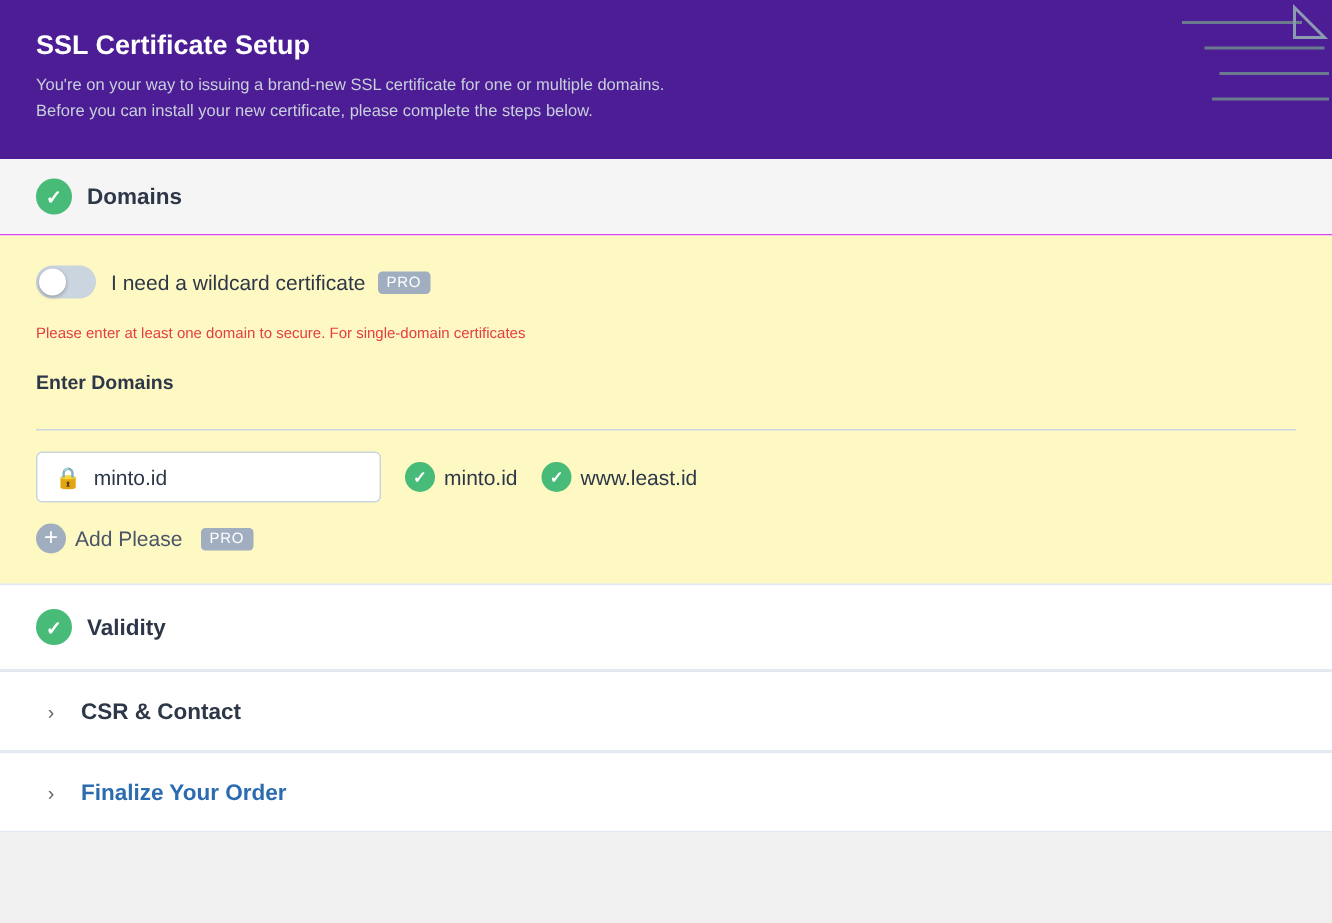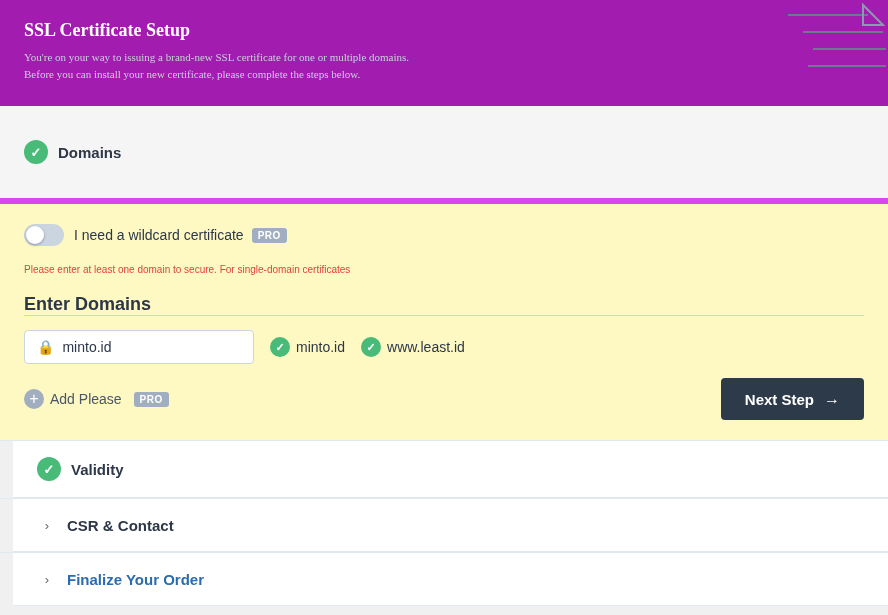--- a/index.html
+++ b/index.html
@@ -6,26 +6,25 @@
     body {
       font-family: -apple-system, BlinkMacSystemFont, 'Segoe UI', Arial, sans-serif;
       background: #f0f0f0;
       width: 888px;
       min-height: 615px;
       overflow: hidden;
     }
 
     
     .header {
-      background: #a21caf;
+      background: #4c1d95;
       padding: 20px 24px 24px 24px;
       position: relative;
       overflow: hidden;
       min-height: 105px;
-      font-family: Liberation Serif, serif;
     }
     .header-title {
       color: #ffffff;
       font-size: 18px;
       font-weight: 600;
       margin-bottom: 8px;
     }
     .header-desc {
       color: #c8d0dc;
       font-size: 11px;
@@ -47,22 +46,22 @@
 
     
     .section {
       background: #ffffff;
       margin-bottom: 0;
     }
 
     .section-header {
       display: flex;
       align-items: center;
-      padding: 34px 24px;
-      border-bottom: 6px solid #d946ef;
+      padding: 13px 24px;
+      border-bottom: 1px solid #d946ef;
       background: #f5f5f5;
       cursor: pointer;
     }
 
     .section-header.active {
       background: #f5f5f5;
     }
 
     .section-divider {
       height: 1px;
@@ -144,40 +143,40 @@
     }
     .toggle-label {
       font-size: 14px;
       color: #2d3748;
       margin-right: 8px;
     }
     .pro-badge {
       background: #a0aec0;
       color: white;
       font-size: 10px;
-      font-weight: 700;
+      font-weight: 400;
       padding: 2px 6px;
       border-radius: 3px;
       letter-spacing: 0.5px;
     }
 
     
     .info-text {
       font-size: 10px;
       color: #e53e3e;
       line-height: 1.6;
       margin-bottom: 16px;
     }
 
     
     .domains-label {
-      font-size: 18px;
+      font-size: 13px;
       font-weight: 600;
       color: #2d3748;
-      margin-bottom: 0;
+      margin-bottom: 24px;
     }
 
     .domains-divider {
       height: 1px;
       background: #cbd5e0;
       margin-bottom: 14px;
     }
 
     
     .domain-input-row {
@@ -286,21 +285,20 @@
       gap: 10px;
     }
     .next-step-btn .arrow {
       font-size: 16px;
     }
 
     
     .collapsed-section {
       background: white;
       border-bottom: 1px solid #e2e8f0;
-      margin-left: 13px;
     }
     .collapsed-header {
       display: flex;
       align-items: center;
       padding: 16px 24px;
       cursor: pointer;
     }
   </style>
 </head>
 <body>
@@ -361,24 +359,20 @@
       </div>
     </div>
 
     <div class="bottom-row">
       <button class="add-domain-btn">
         <div class="plus-icon">+</div>
         <span class="add-domain-label">Add Please</span>
         <span class="pro-badge">PRO</span>
       </button>
 
-      <button class="next-step-btn">
-        <span>Next Step</span>
-        <span class="arrow">→</span>
-      </button>
     </div>
   </div>
 </div>
 
 <div class="section-divider"></div>
 
 <div class="collapsed-section">
   <div class="collapsed-header">
     <div class="icon-check-circle"></div>
     <span class="section-title">Validity</span>

